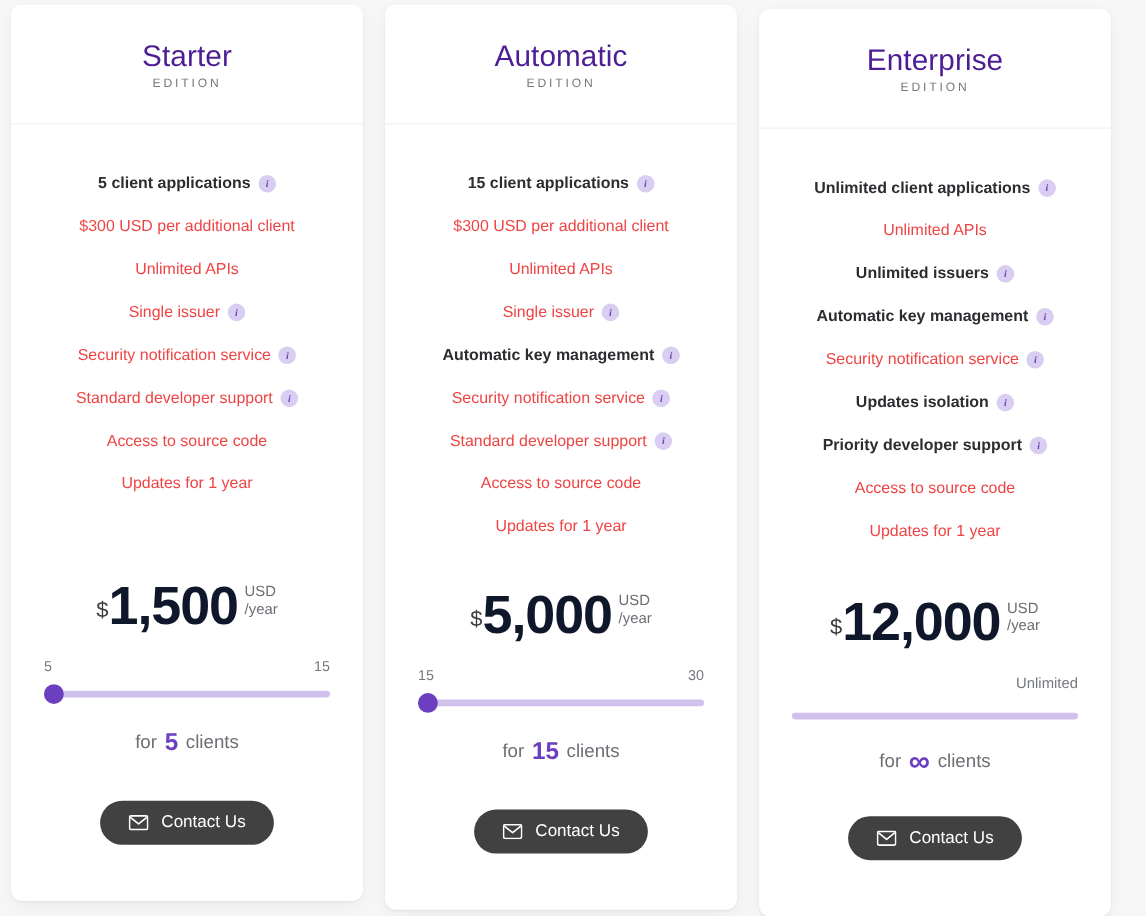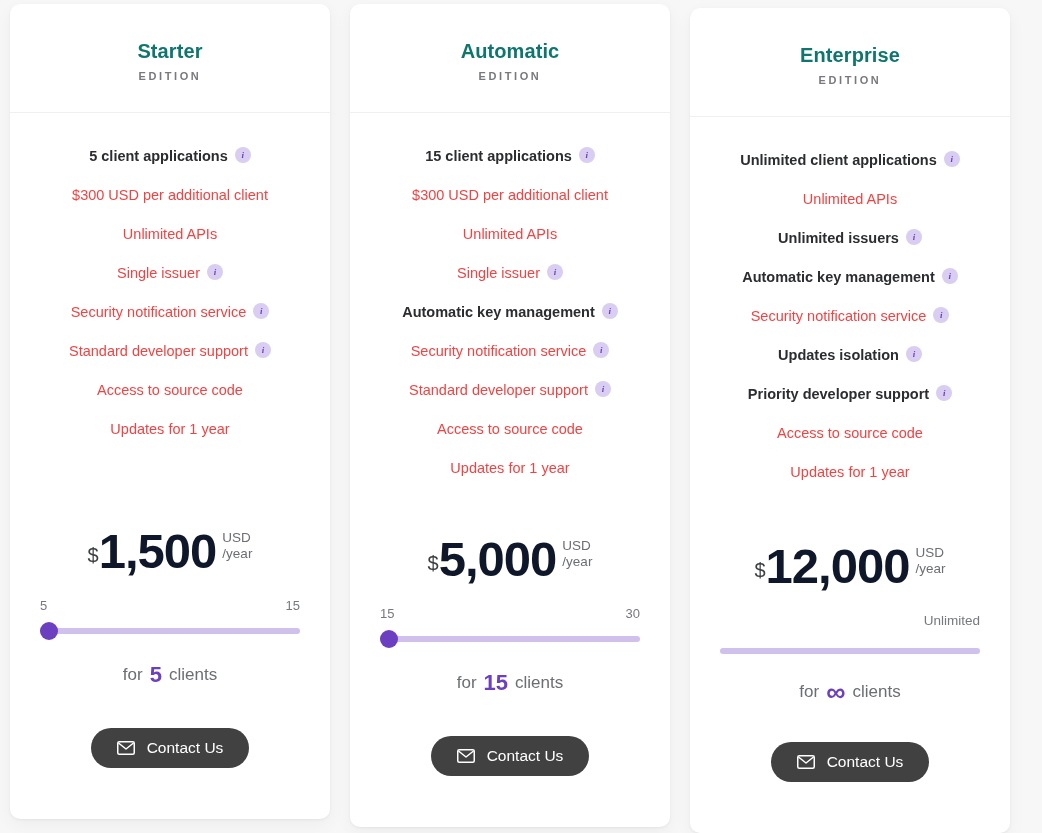--- a/index.html
+++ b/index.html
@@ -35,44 +35,44 @@
   
   .card-header {
     height: 109px;
     display: flex;
     flex-direction: column;
     align-items: center;
     justify-content: center;
     border-bottom: 1px solid #f0f0f1;
   }
   .plan-name {
-    font-size: 20px;
-    font-weight: 700;
-    color: #0f766e;
+    font-size: 27px;
+    font-weight: 400;
+    color: #4c1d95;
     letter-spacing: 0.1px;
     line-height: 32px;
   }
   .plan-edition {
     font-size: 11px;
     letter-spacing: 2.6px;
     color: #78797d;
     margin-top: 3px;
     text-transform: uppercase;
-    font-weight: bold;
   }
 
   
   .feature-list {
     padding: 34px 14px 0 14px;
     display: flex;
     flex-direction: column;
     align-items: center;
   }
   .feature-row {
     display: flex;
+    align-items: center;
     justify-content: center;
     gap: 7px;
     height: 39px;
     width: 100%;
     text-align: center;
   }
   .feature-text {
     font-size: 14.5px;
     color: #ef4444;
     line-height: 18px;

